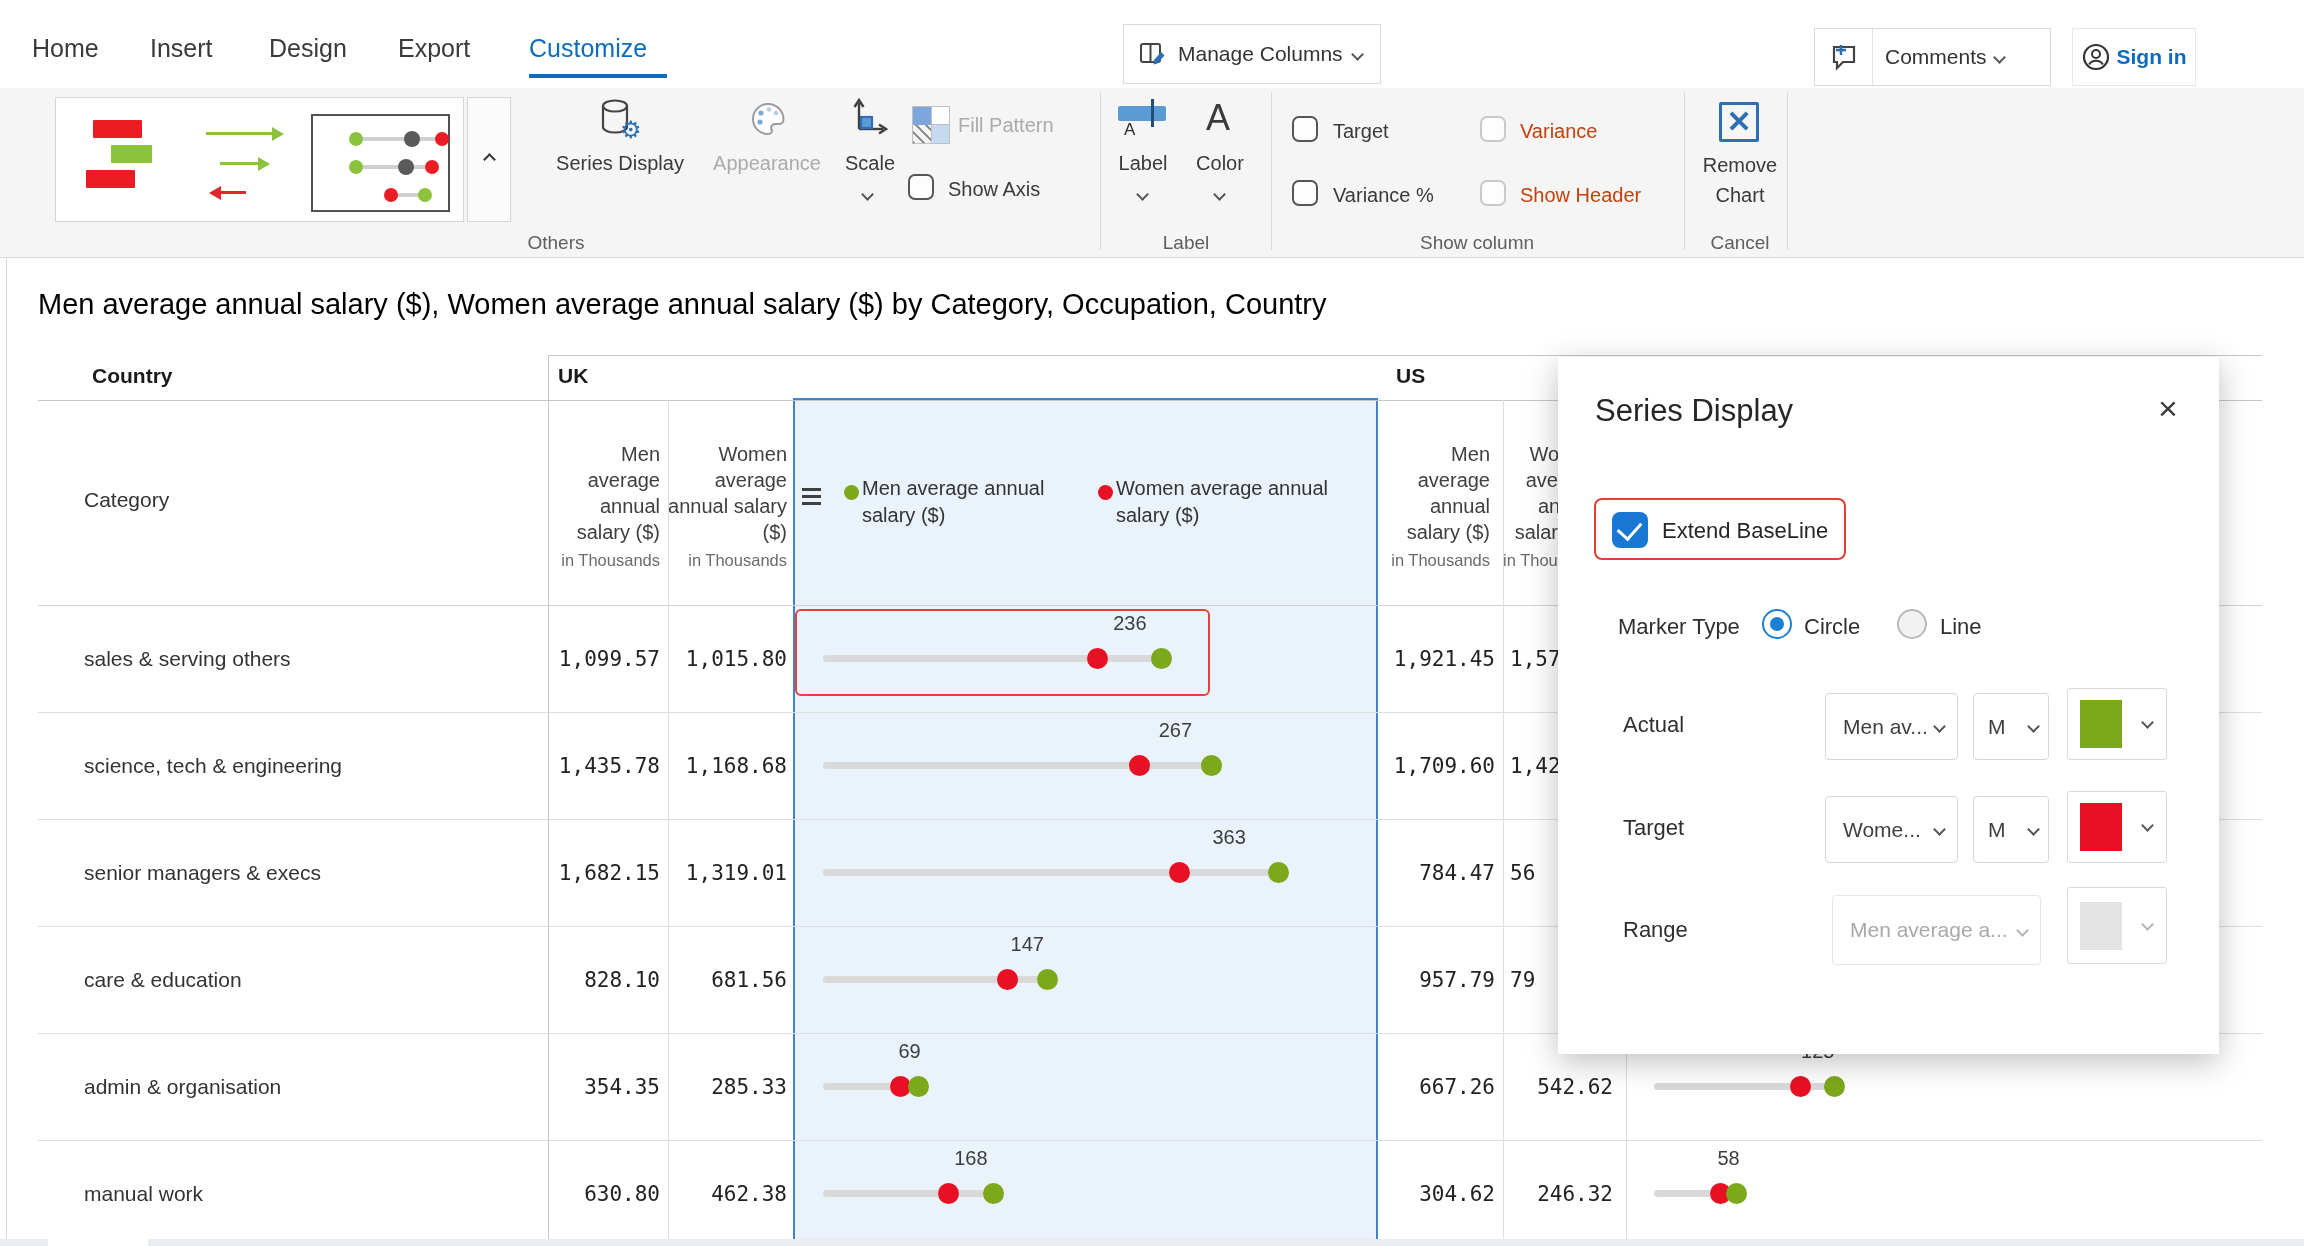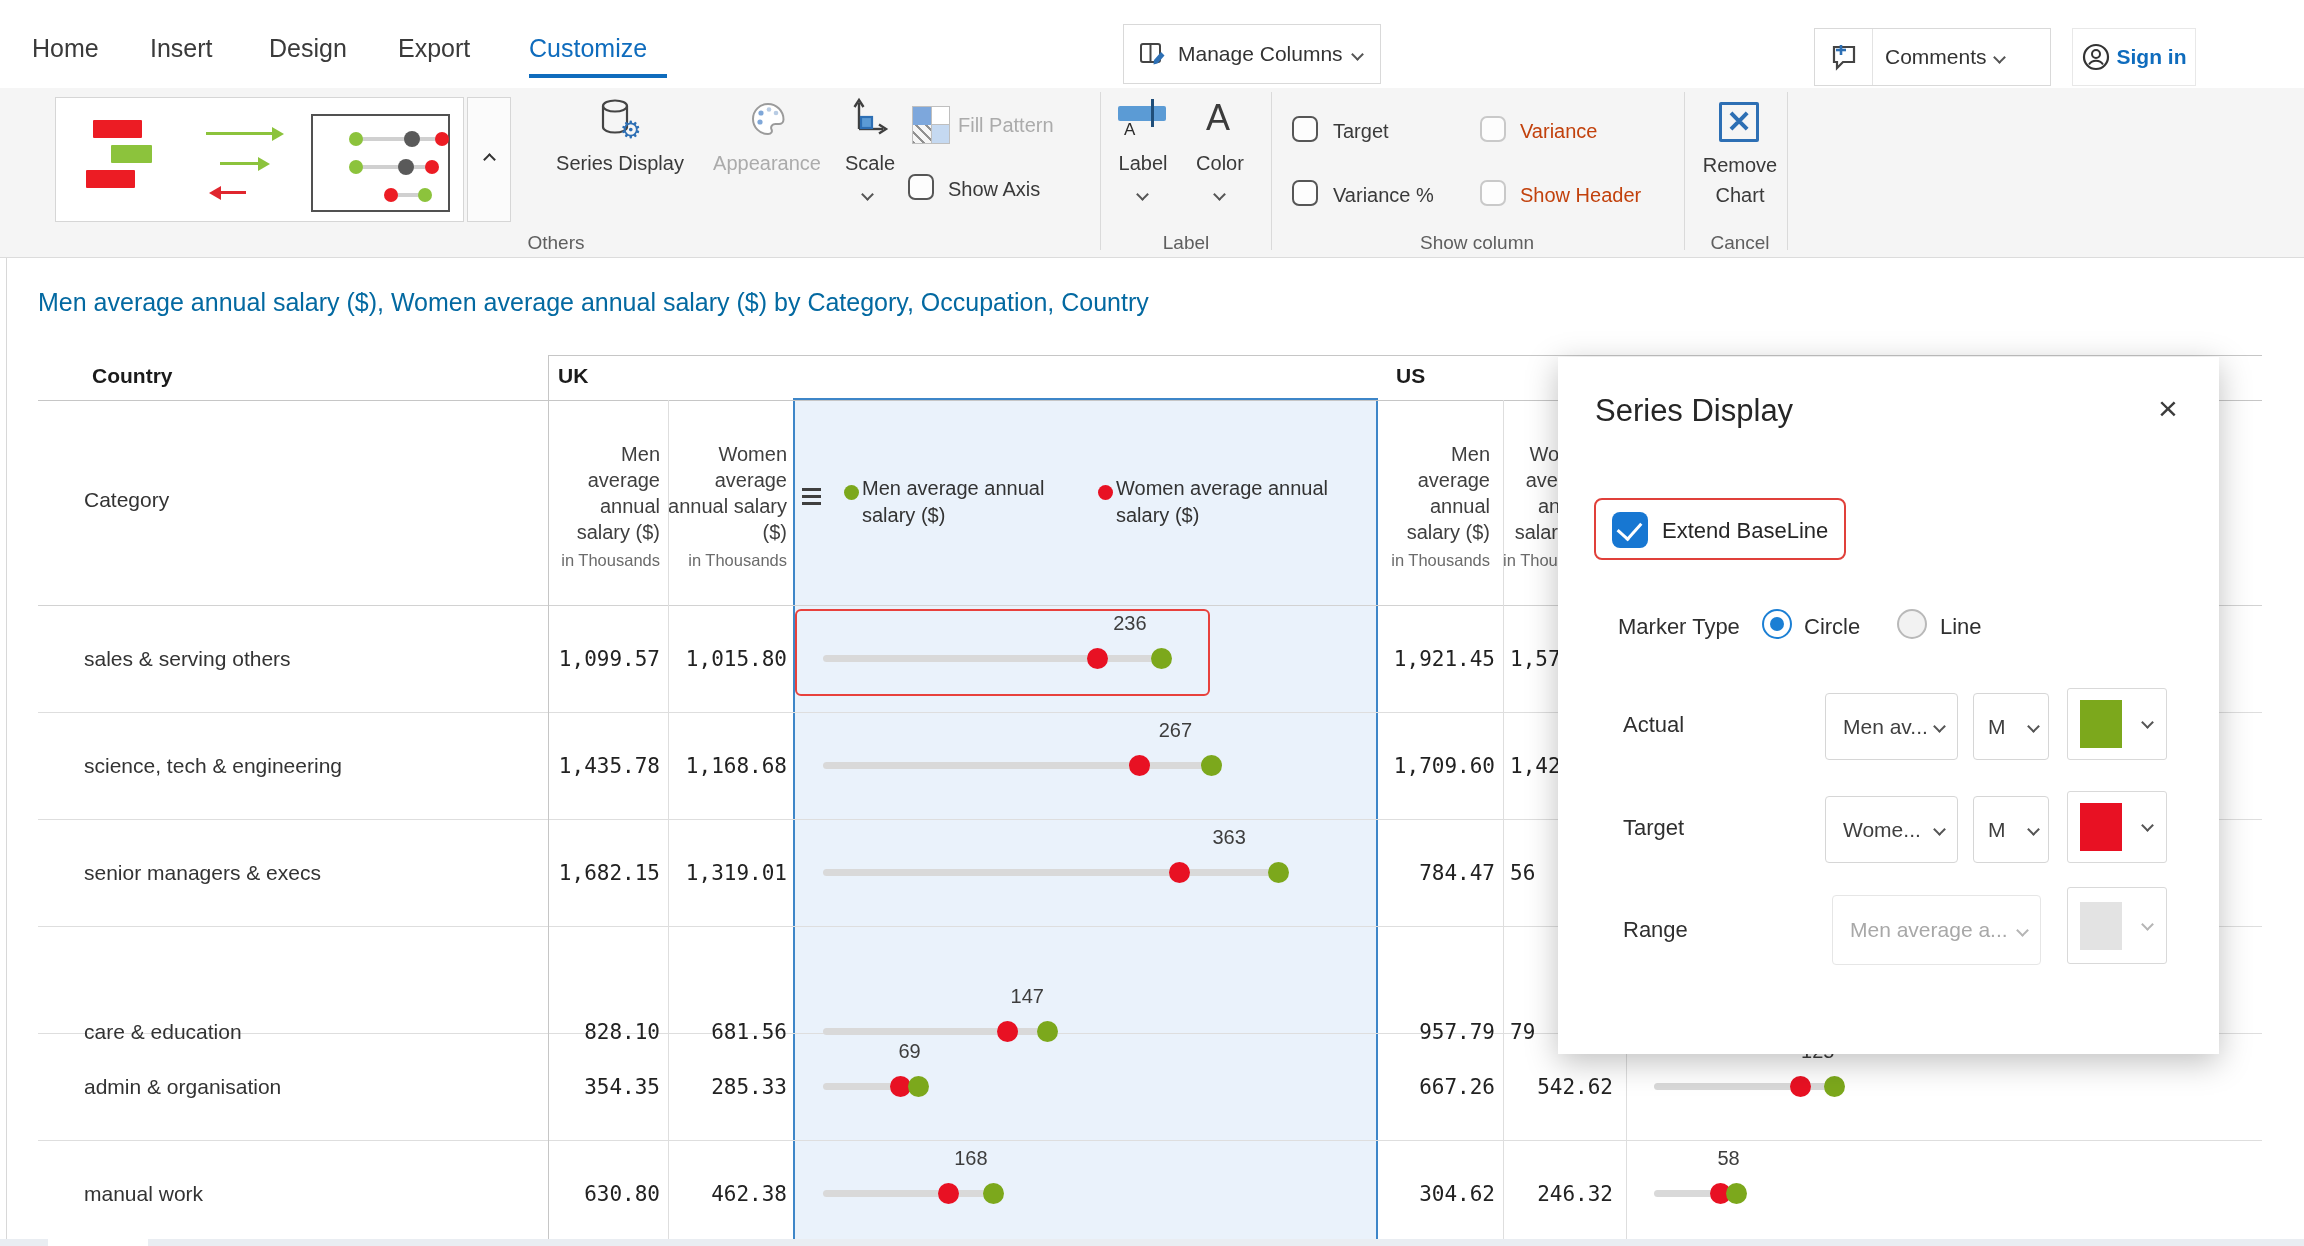--- a/index.html
+++ b/index.html
@@ -58,35 +58,35 @@
   #fill-pattern-icon .q4 { background:#C5D9F1; border-left:1px solid #bfbfbf; }
   #label-icon .bar { position:absolute; left:0; top:4px; width:48px; height:15px; background:#5B9BD5; border-radius:2px; }
   #label-icon .caret { position:absolute; left:33px; top:-3px; width:3px; height:28px; background:#1F4E79; }
   #label-icon .a { position:absolute; left:6px; top:18px; font-size:17px; color:#2b2b2b; }
   #color-icon { font-size:36px; color:#3b3b3b; line-height:1; }
   #remove-icon { width:40px; height:40px; border:3px solid #2D6FB4; border-radius:2px; color:#2D6FB4; font-size:30px; font-weight:bold; display:flex; align-items:center; justify-content:center; line-height:1; }
   .gear { position:absolute; font-size:24px; color:#2D6FB4; line-height:1; }
   .burger span { display:block; width:19px; height:2.5px; background:#3f3f3f; margin-bottom:4.5px; }
 
   
-  #chart-title { position:absolute; left:38px; top:288px; font-size:25px; color:#0369a1; }
+  #chart-title { position:absolute; left:38px; top:288px; font-size:29px; color:#000000; }
 
   
   .hdr1 { position:absolute; top:364px; font-size:21px; font-weight:bold; color:#1b1b1b; }
   .colhead { position:absolute; top:410px; height:175px; display:flex; flex-direction:column; justify-content:flex-end; text-align:right; font-size:20px; line-height:26px; color:#3f3f3f; padding-bottom:12px; }
   .colhead .unit { font-size:16.5px; color:#6b6b6b; margin-top:2px; white-space:nowrap; }
   #category-head { position:absolute; left:84px; top:488px; font-size:21px; color:#333; }
 
   #chart-col { position:absolute; left:793px; top:398px; width:585px; height:843px; background:#EAF2FB; border:2px solid #3E86C8; }
   #legend-cell { position:absolute; left:795px; top:400px; width:583px; height:205px; }
   .legend-text { position:absolute; font-size:20px; line-height:27px; color:#333; }
   .legend-dot { position:absolute; width:15px; height:15px; border-radius:50%; }
 
   .cell { position:absolute; height:107px; display:flex; align-items:center; }
-  .r0{top:605px}.r1{top:712px}.r2{top:819px}.r3{top:978px}.r4{top:1033px}.r5{top:1140px}
+  .r0{top:605px}.r1{top:712px}.r2{top:819px}.r3{top:926px}.r4{top:1033px}.r5{top:1140px}
   .cCat  { left:84px; font-size:21px; color:#333; }
   .cUkm  { left:548px; width:112px; justify-content:flex-end; }
   .cUkw  { left:668px; width:119px; justify-content:flex-end; }
   .cUsm  { left:1378px; width:117px; justify-content:flex-end; }
   .cUsw  { left:1503px; width:110px; justify-content:flex-end; }
   .cUswClip { left:1510px; width:110px; justify-content:flex-start; }
 
   .dotplot { position:absolute; height:107px; }
   .dotplot.uk { left:795px; width:548px;padding-left:12px; }
   .dotplot.us { left:1626px; width:564px; }

